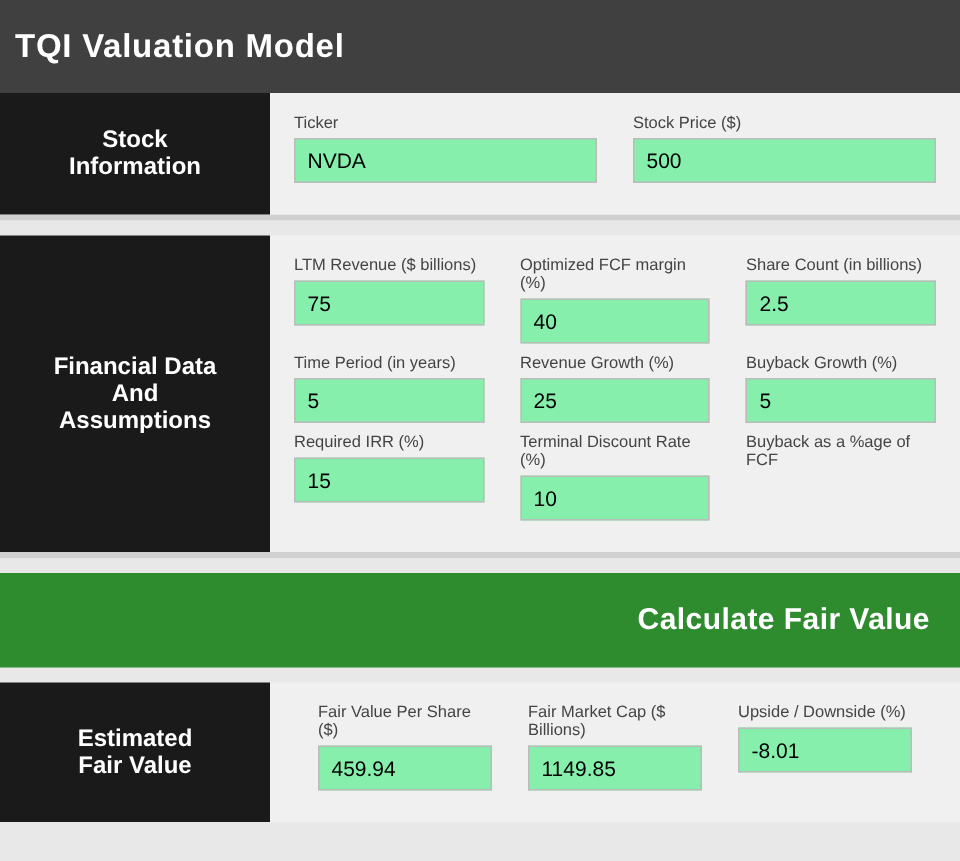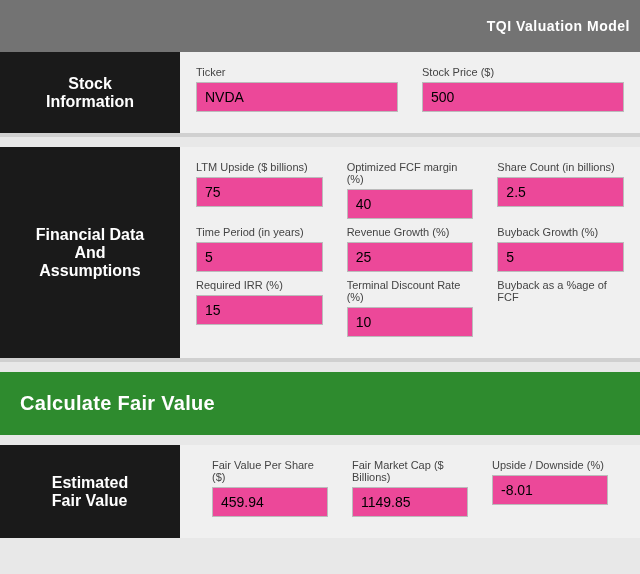--- a/index.html
+++ b/index.html
@@ -4,25 +4,25 @@
   <style>
     * { box-sizing: border-box; margin: 0; padding: 0; }
     body {
       font-family: Arial, sans-serif;
       background: #e8e8e8;
       width: 640px;
       min-height: 574px;
     }
 
     .header {
-      background: #737373;
+      background: #404040;
       color: #ffffff;
-      text-align: right;
+      text-align: left;
       padding: 18px 10px;
-      font-size: 14px;
+      font-size: 22px;
       font-weight: bold;
       letter-spacing: 0.5px;
     }
 
     .section {
       display: flex;
       background: #f0f0f0;
       border-bottom: 4px solid #d0d0d0;
     }
 
@@ -59,51 +59,52 @@
     }
 
     .field-label {
       font-size: 11px;
       color: #444;
       margin-bottom: 4px;
     }
 
     .field-input {
       border: 1px solid #bbb;
-      background: #ec4899;
+      background: #86efac;
       padding: 6px 8px;
       font-size: 14px;
       width: 100%;
       outline: none;
     }
 
     .calculate-btn {
       background: #2e8b2e;
       color: #fff;
       font-size: 20px;
       font-weight: bold;
-      text-align: left;
+      text-align: right;
       padding: 20px;
       cursor: pointer;
       border: none;
       width: 100%;
       letter-spacing: 0.3px;
     }
 
     .estimated-section {
       display: flex;
       background: #f0f0f0;
       min-height: 90px;
     }
 
     .estimated-label {
       background: #1a1a1a;
       color: #ffffff;
       font-weight: bold;
       font-size: 16px;
+      text-align: center;
       display: flex;
       align-items: center;
       justify-content: center;
       padding: 15px 12px;
       min-width: 180px;
       width: 180px;
     }
 
     .estimated-content {
       flex: 1;
@@ -149,21 +150,21 @@
 
 
 <div class="section" style="align-items:stretch;">
   <div class="section-label">
     Financial Data<br>And<br>Assumptions
   </div>
   <div class="section-content">
 
     <div class="field-row">
       <div class="field-group">
-        <span class="field-label">LTM Upside ($ billions)</span>
+        <span class="field-label">LTM Revenue ($ billions)</span>
         <input class="field-input" type="text" value="75" style="">
       </div>
       <div class="field-group">
         <span class="field-label">Optimized FCF margin (%)</span>
         <input class="field-input" type="text" value="40" style="">
       </div>
       <div class="field-group">
         <span class="field-label">Share Count (in billions)</span>
         <input class="field-input" type="text" value="2.5" style="">
       </div>

